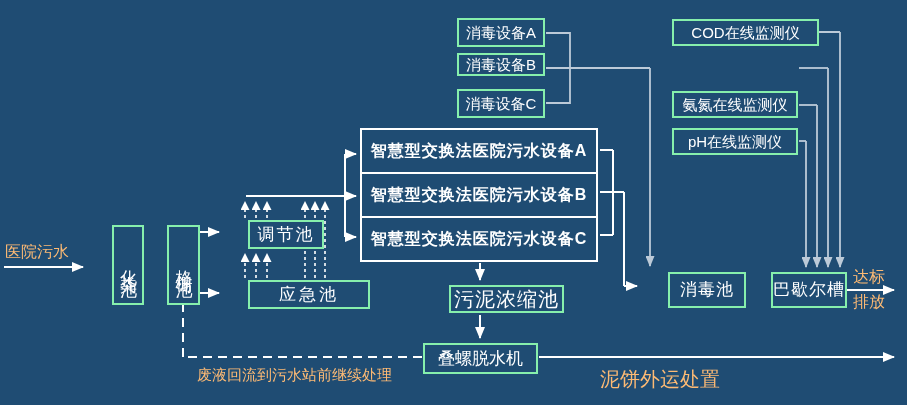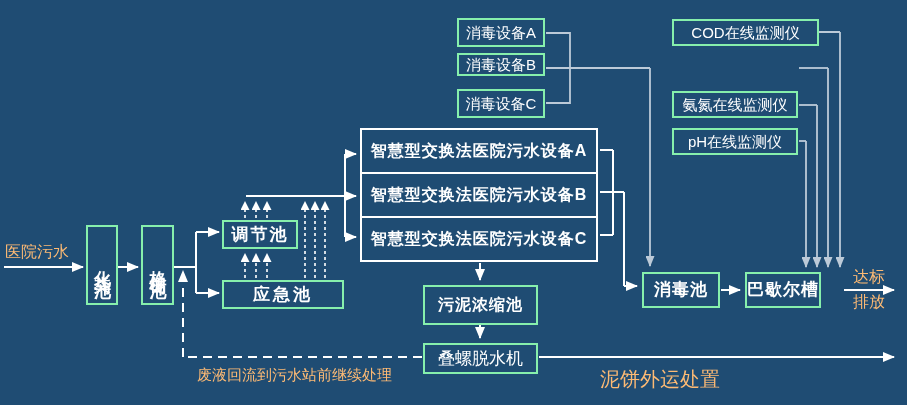--- a/index.html
+++ b/index.html
@@ -9,21 +9,21 @@
     font-family:"Liberation Sans",sans-serif;
     color:#ffffff;
   }
   #connectors{position:absolute;left:0;top:0;width:907px;height:405px;}
   .box{
     position:absolute;box-sizing:border-box;border:2px solid #86efac;
     display:flex;align-items:center;justify-content:center;
     background:#1F4C73;color:#fff;text-align:center;line-height:1.05;
     white-space:nowrap;
   }
-  .bold{font-weight:700;}
+  .bold{font-weight:400;margin-left:26px;}
   .vbox{writing-mode:vertical-rl;text-orientation:upright;letter-spacing:6px;}
   .lbl{
     position:absolute;color:#fdba74;white-space:nowrap;
     font-weight:400;
   }
   .units{position:absolute;box-sizing:border-box;border:2px solid #ffffff;display:flex;flex-direction:column;background:#1F4C73;}
   .unit-row{flex:1;display:flex;align-items:center;justify-content:center;font-weight:700;font-size:16px;letter-spacing:1px;border-bottom:2px solid #fff;white-space:nowrap;}
   .unit-row:last-child{border-bottom:none;}
 </style>
 </head>
@@ -114,21 +114,21 @@
   </div>
 
   <div class="box" style="left:457px;top:18px;width:88px;height:29px;font-size:15px;">消毒设备A</div>
   <div class="box" style="left:457px;top:53px;width:88px;height:23px;font-size:15px;">消毒设备B</div>
   <div class="box" style="left:457px;top:89px;width:88px;height:29px;font-size:15px;">消毒设备C</div>
 
   <div class="box" style="left:672px;top:19px;width:147px;height:27px;font-size:15px;">COD在线监测仪</div>
   <div class="box" style="left:672px;top:55px;width:126px;height:27px;font-size:15px;margin-top:36px;">氨氮在线监测仪</div>
   <div class="box" style="left:672px;top:128px;width:126px;height:27px;font-size:15px;">pH在线监测仪</div>
 
-  <div class="box bold" style="left:423px;top:285px;width:115px;height:40px;font-size:16px;letter-spacing:1px;">污泥浓缩池</div>
+  <div class="box bold" style="left:423px;top:285px;width:115px;height:28px;font-size:20px;letter-spacing:1px;">污泥浓缩池</div>
   <div class="box" style="left:423px;top:343px;width:115px;height:31px;font-size:17px;">叠螺脱水机</div>
 
   <div class="box bold" style="left:642px;top:272px;width:78px;height:36px;font-size:17px;letter-spacing:1px;">消毒池</div>
   <div class="box bold" style="left:745px;top:272px;width:76px;height:36px;font-size:17px;letter-spacing:1px;">巴歇尔槽</div>
 
   <div class="lbl" style="left:853px;top:267px;font-size:16px;">达标</div>
   <div class="lbl" style="left:853px;top:292px;font-size:16px;">排放</div>
 
   <div class="lbl" style="left:197px;top:366px;font-size:15px;">废液回流到污水站前继续处理</div>
   <div class="lbl" style="left:600px;top:366px;width:150px;text-align:left;font-size:20px;">泥饼外运处置</div>

